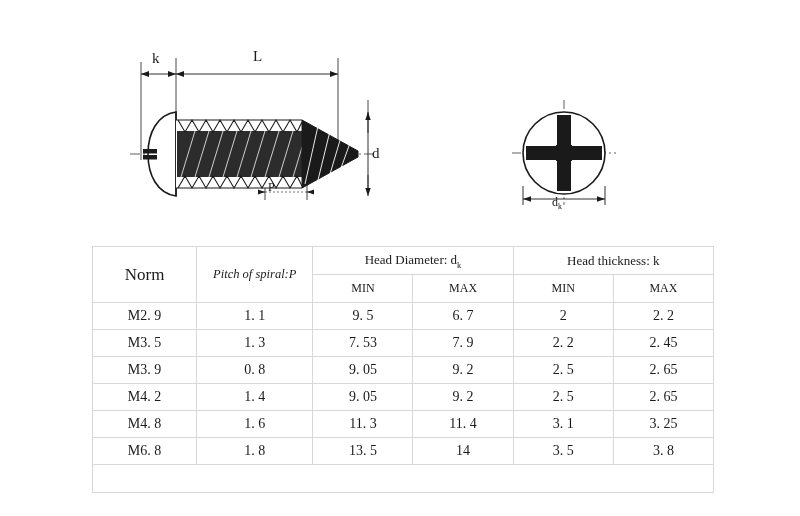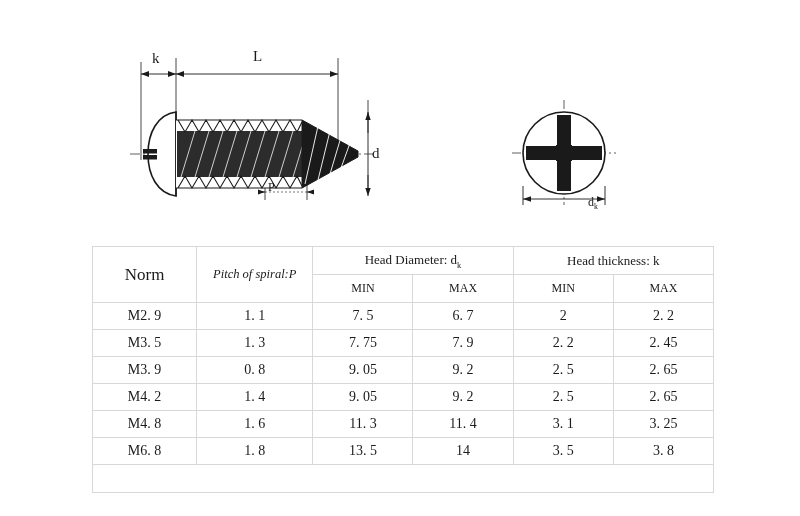--- a/index.html
+++ b/index.html
@@ -210,21 +210,21 @@
 
     
     <div class="dim-label" style="left:152px; top:50px;">k</div>
 
     <div class="dim-label" style="left:253px; top:48px;">L</div>
 
     <div class="dim-label small" style="left:268px; top:180px;">P</div>
 
     <div class="dim-label" style="left:372px; top:145px;">d</div>
 
-    <div class="dim-label small" style="left:552px; top:195px;margin-left:36px;">
+    <div class="dim-label small" style="left:552px; top:195px;">
       <span>d<sub>k</sub></span>
     </div>
   </div>
 
   <div class="table-wrap">
     <table class="spec">
       <thead>
         <tr>
           <th class="h-norm" rowspan="2">Norm</th>
           <th class="h-pitch" rowspan="2">Pitch of spiral:P</th>
@@ -235,29 +235,29 @@
           <th class="h-sub">MIN</th>
           <th class="h-sub">MAX</th>
           <th class="h-sub">MIN</th>
           <th class="h-sub">MAX</th>
         </tr>
       </thead>
       <tbody id="table-body">
       <tr>
             <td class="cell norm">M2. 9</td>
             <td class="cell">1. 1</td>
-            <td class="cell">7. 5</td>
+            <td class="cell">9. 5</td>
             <td class="cell">6. 7</td>
             <td class="cell">2</td>
             <td class="cell">2. 2</td>
           </tr>
           <tr>
             <td class="cell norm">M3. 5</td>
             <td class="cell">1. 3</td>
-            <td class="cell">7. 75</td>
+            <td class="cell">7. 53</td>
             <td class="cell">7. 9</td>
             <td class="cell">2. 2</td>
             <td class="cell">2. 45</td>
           </tr>
           <tr>
             <td class="cell norm">M3. 9</td>
             <td class="cell">0. 8</td>
             <td class="cell">9. 05</td>
             <td class="cell">9. 2</td>
             <td class="cell">2. 5</td>

